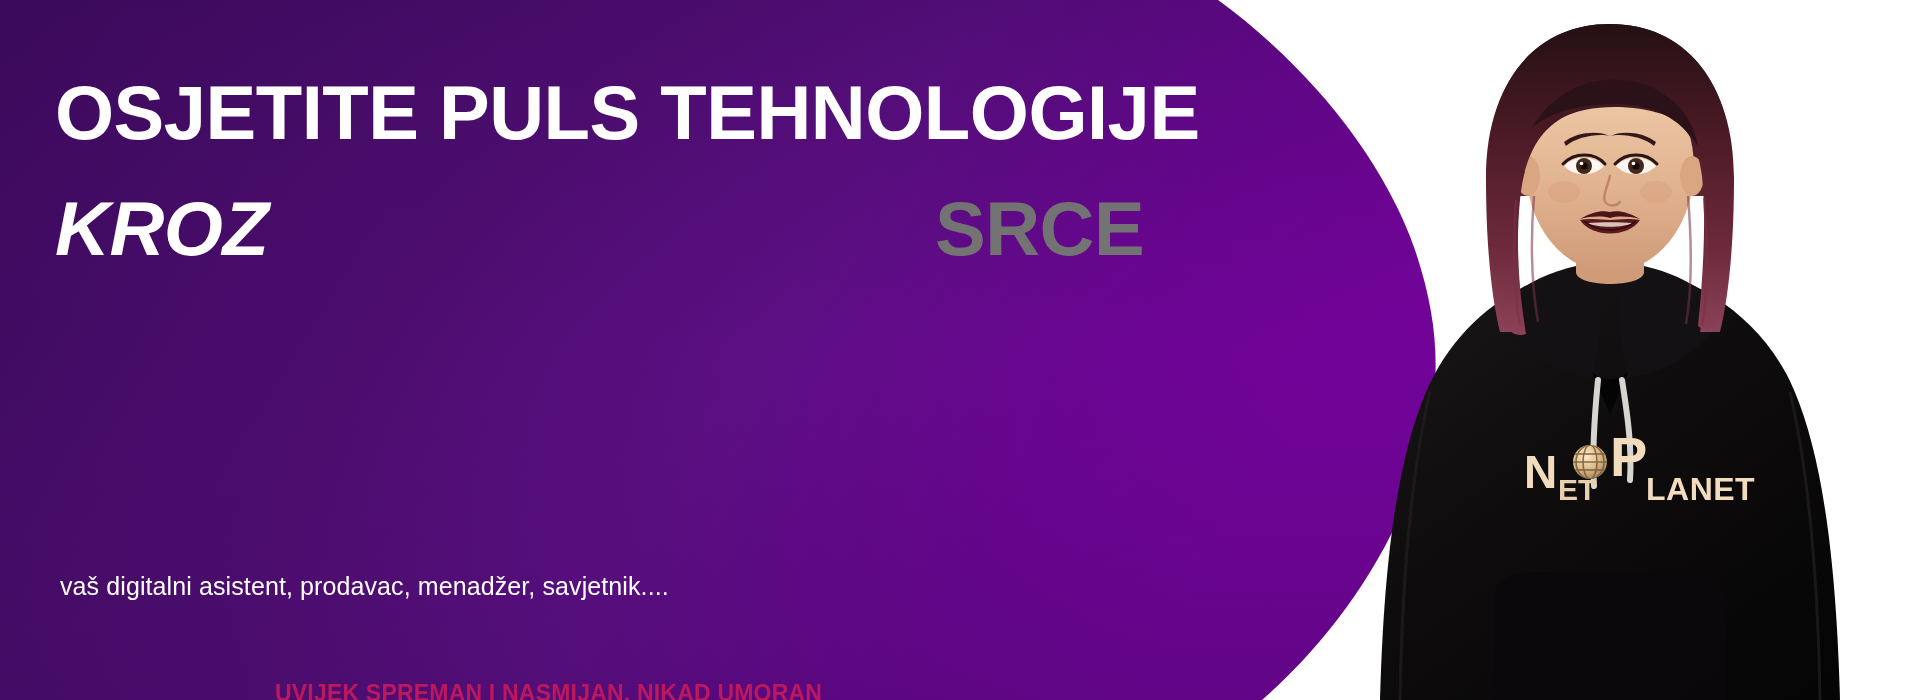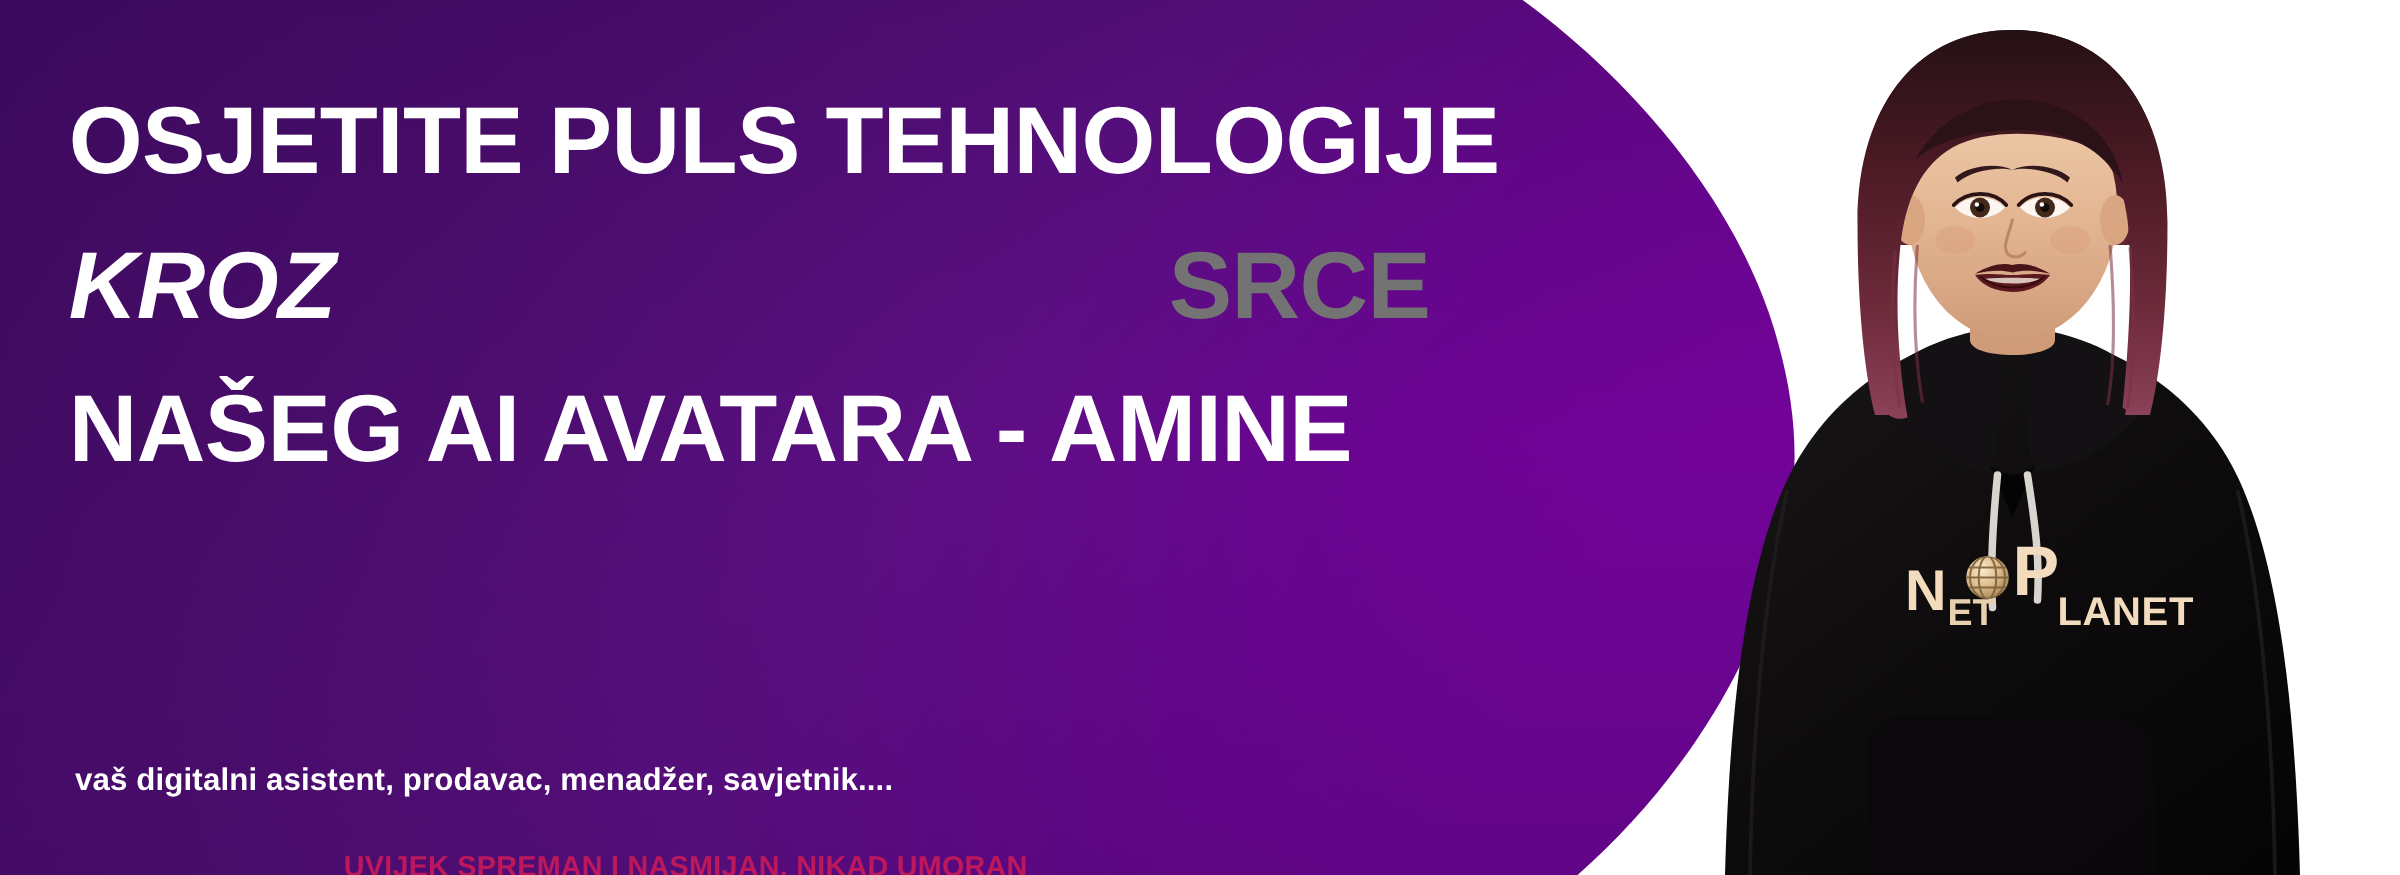--- a/index.html
+++ b/index.html
@@ -73,23 +73,23 @@
     position: absolute;
     left: 880px;
     top: 0;
     color: #737373;
     font-weight: bold;
   }
 
   .sub-1 {
     position: absolute;
     left: 60px;
-    top: 610px;
+    top: 572px;
     font-size: 25px;
-    font-weight: bold;
+    font-weight: normal;
     color: #ffffff;
     white-space: nowrap;
     letter-spacing: 0.1px;
   }
   .sub-2 {
     position: absolute;
     left: 275px;
     top: 648px;
     font-size: 23px;
     font-weight: bold;
@@ -288,21 +288,20 @@
   </div>
 
   <div class="content">
 
     <div class="headline">
       <div class="hl-line">OSJETITE PULS TEHNOLOGIJE</div>
       <div class="hl-line row2">
         <span class="kroz-word">KROZ</span>
         <span class="srce-word">SRCE</span>
       </div>
-      <div class="hl-line">NAŠEG AI AVATARA - AMINE</div>
     </div>
 
     <div class="sub-1">vaš digitalni asistent, prodavac, menadžer, savjetnik....</div>
 
     <div class="sub-2">UVIJEK SPREMAN I NASMIJAN, NIKAD UMORAN</div>
 
   </div>
 
 </div>
 

